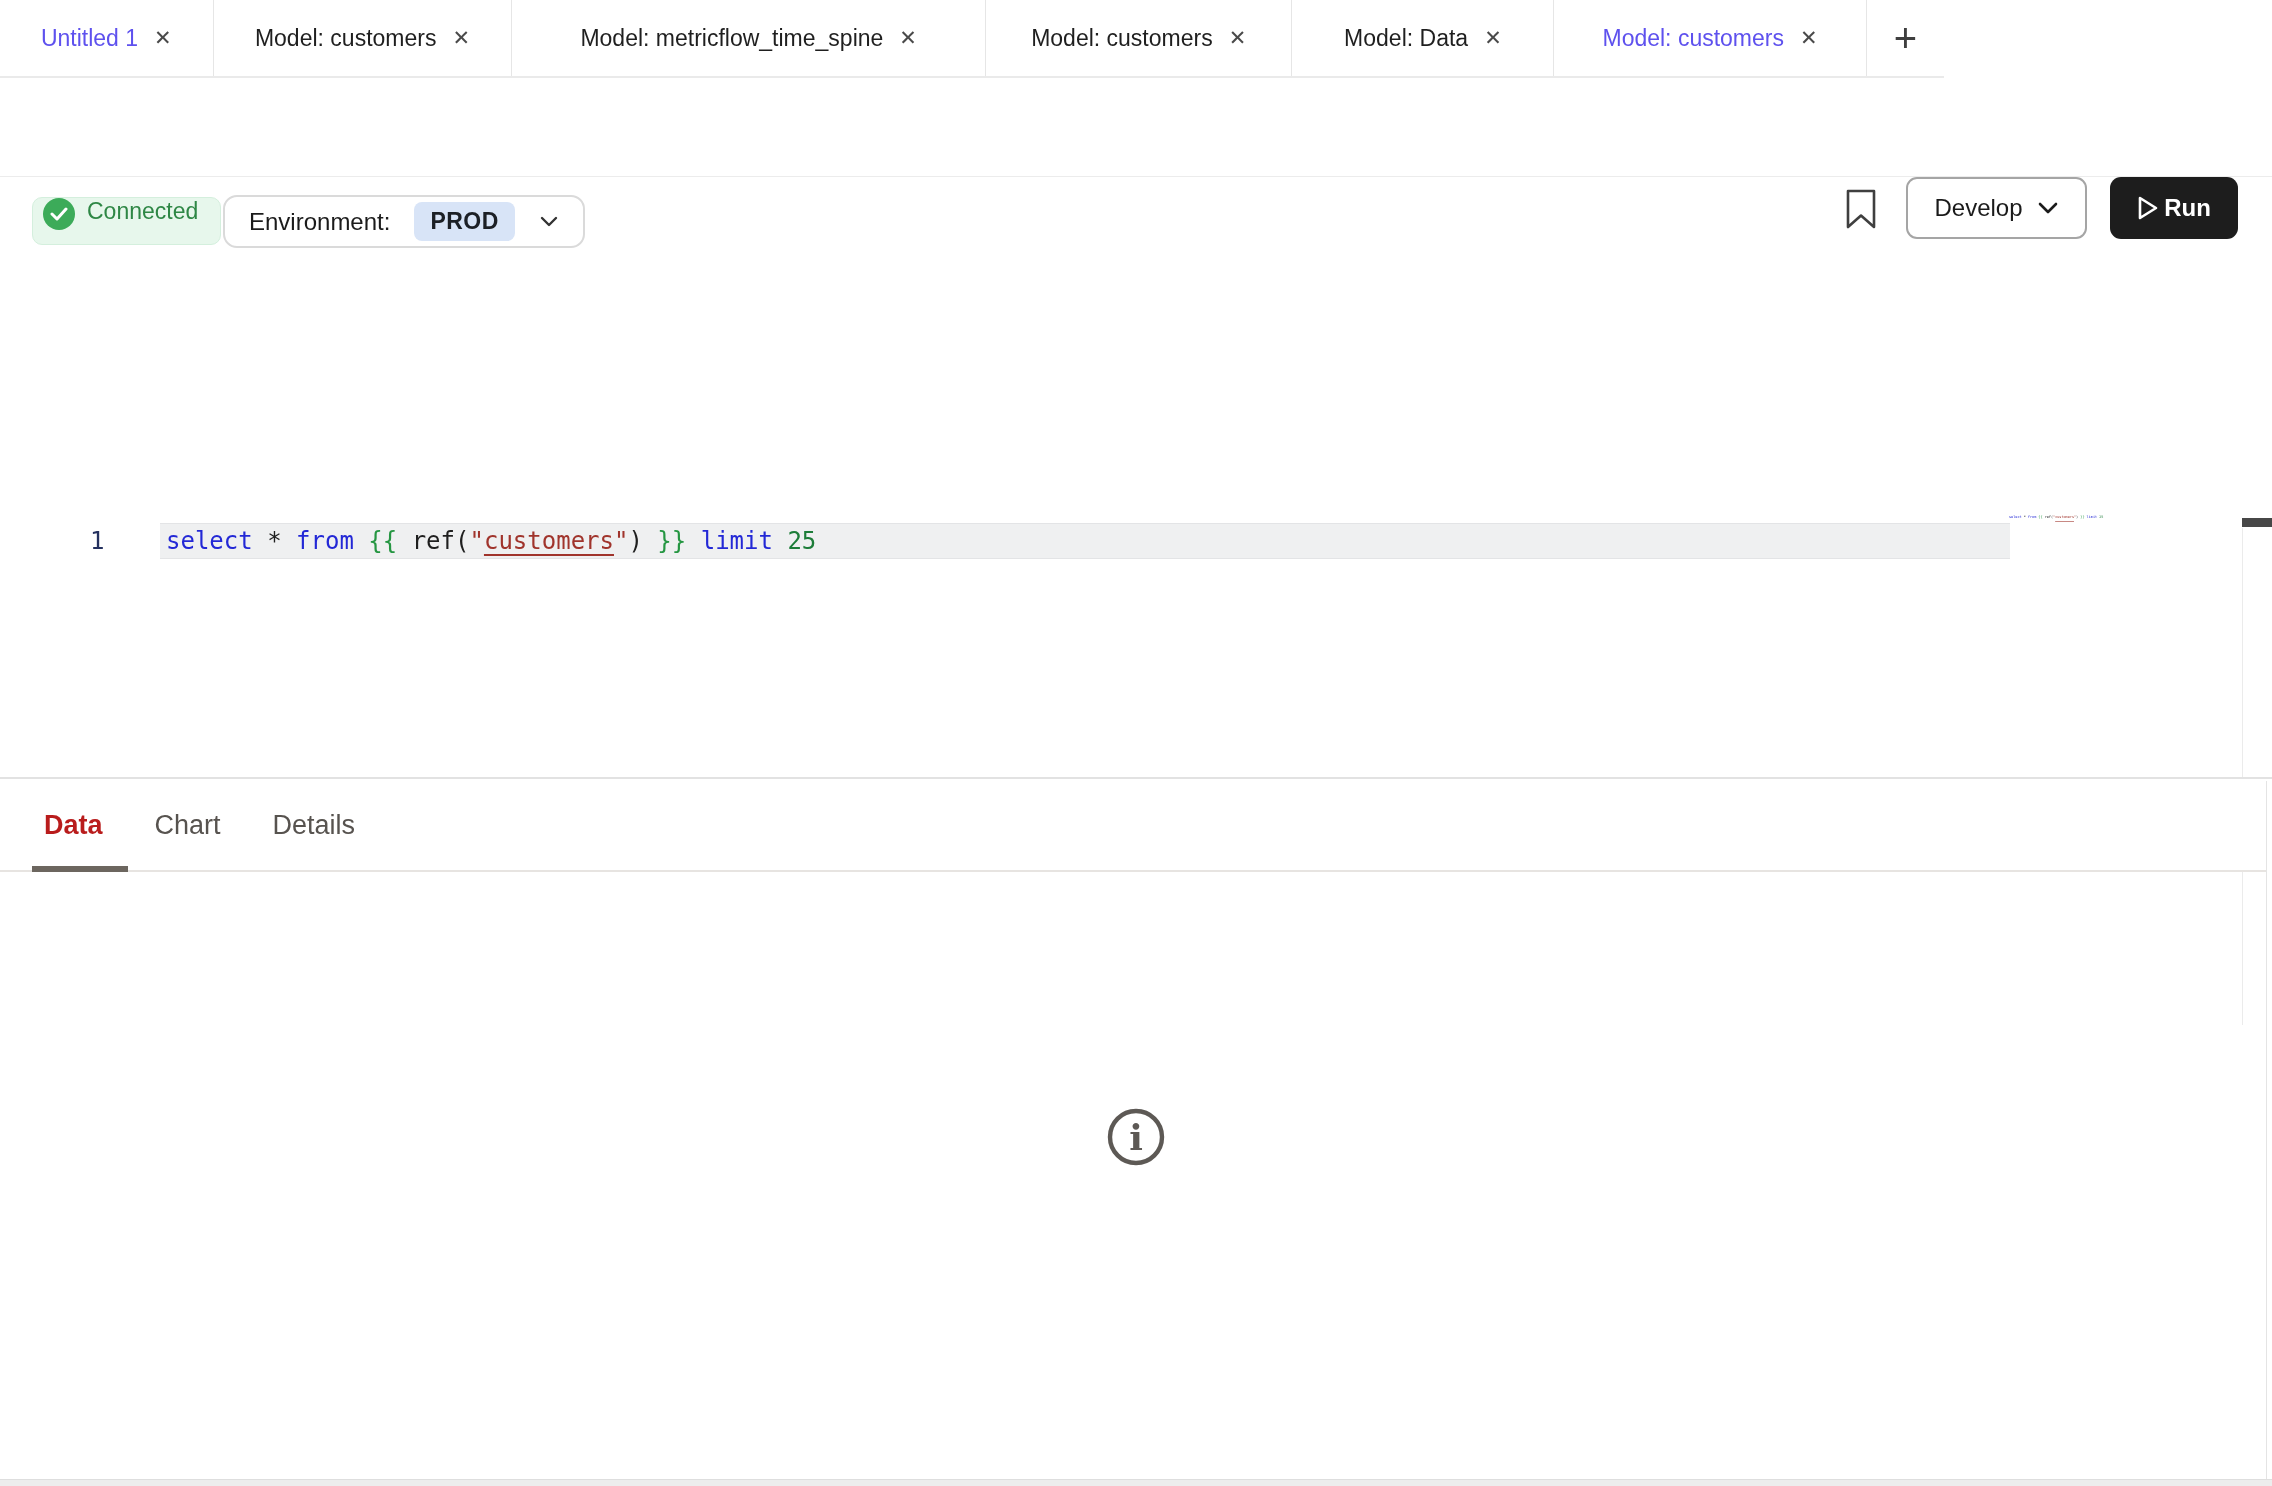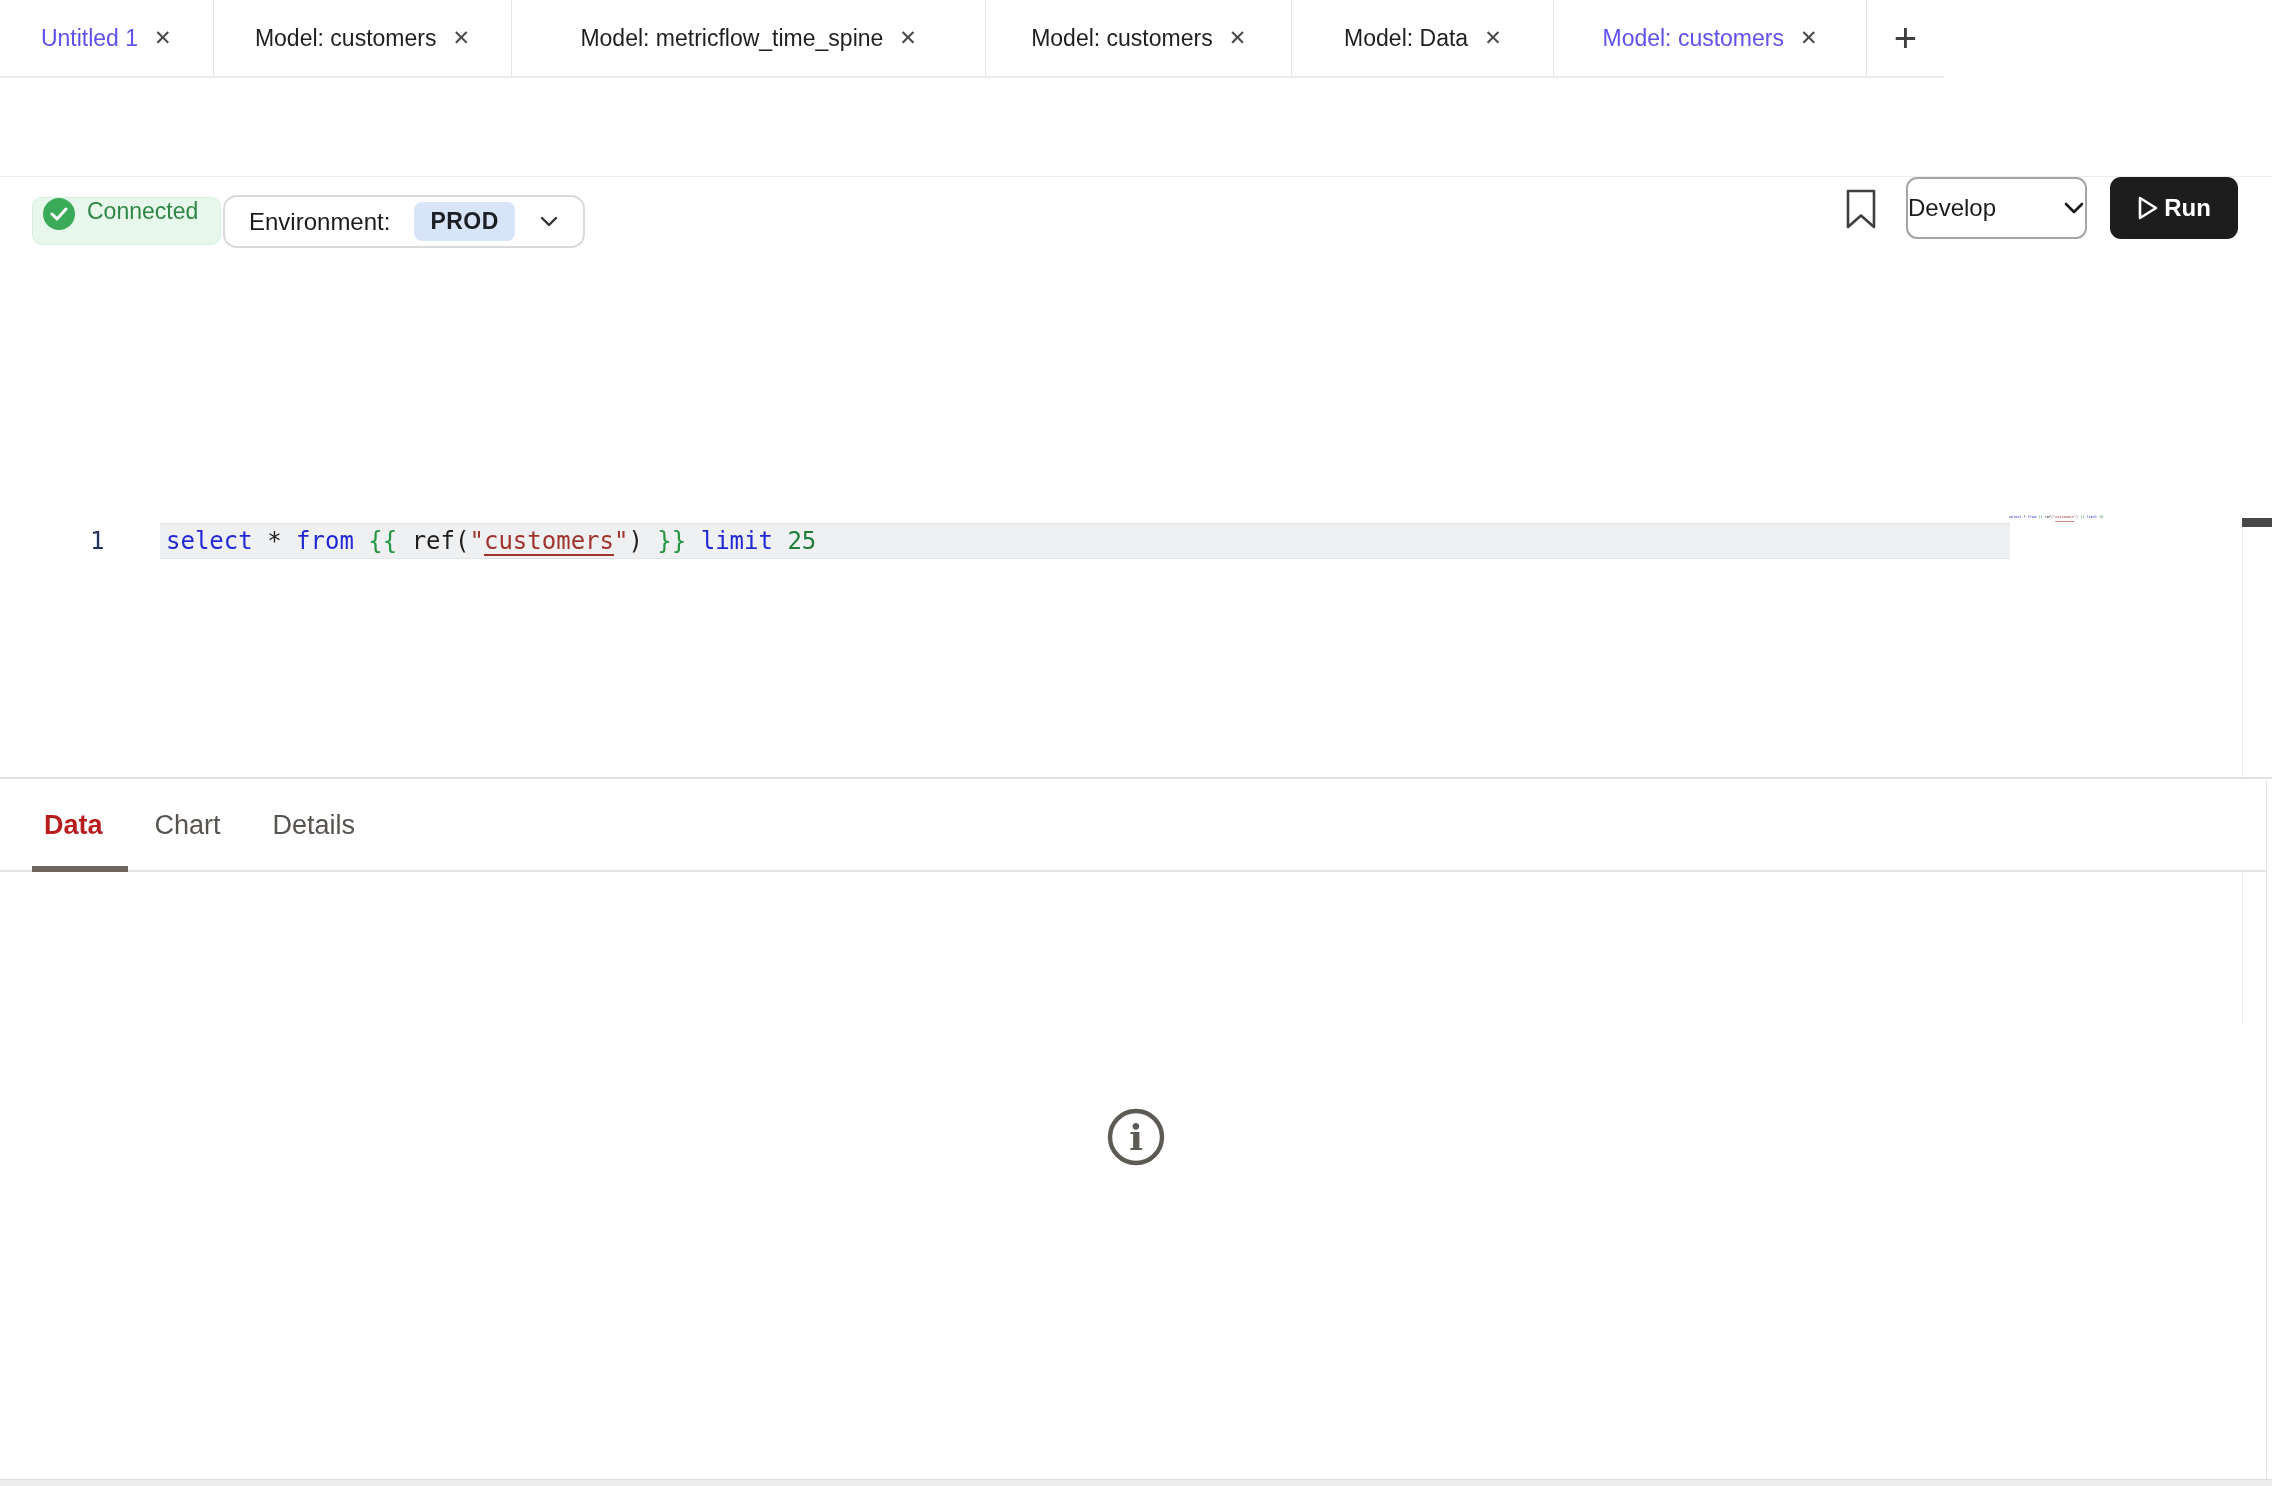--- a/index.html
+++ b/index.html
@@ -34,21 +34,21 @@
 
   
   .toolbar {
     position:absolute; left:0; top:80px; width:2272px; height:97px;
     background:#ffffff; border-bottom:1px solid #ececec;
   }
   .bookmark { position:absolute; left:1845px; top:108px; }
   .btn-develop {
     position:absolute; left:1906px; top:97px; width:181px; height:62px;
     background:#ffffff; border:2px solid #a5a5a5; border-radius:11px;
-    display:flex; align-items:center; justify-content:space-between; gap:14px;
+    display:flex; align-items:center; justify-content:center; gap:14px;
     font-size:24px; color:#1b1b1b;
   }
   .btn-run {
     position:absolute; left:2110px; top:97px; width:128px; height:62px;
     background:#1d1d1d; border:none; border-radius:11px;
     display:flex; align-items:center; justify-content:center; gap:5px;
     font-size:24px; font-weight:700; color:#ffffff;
   }
 
   

